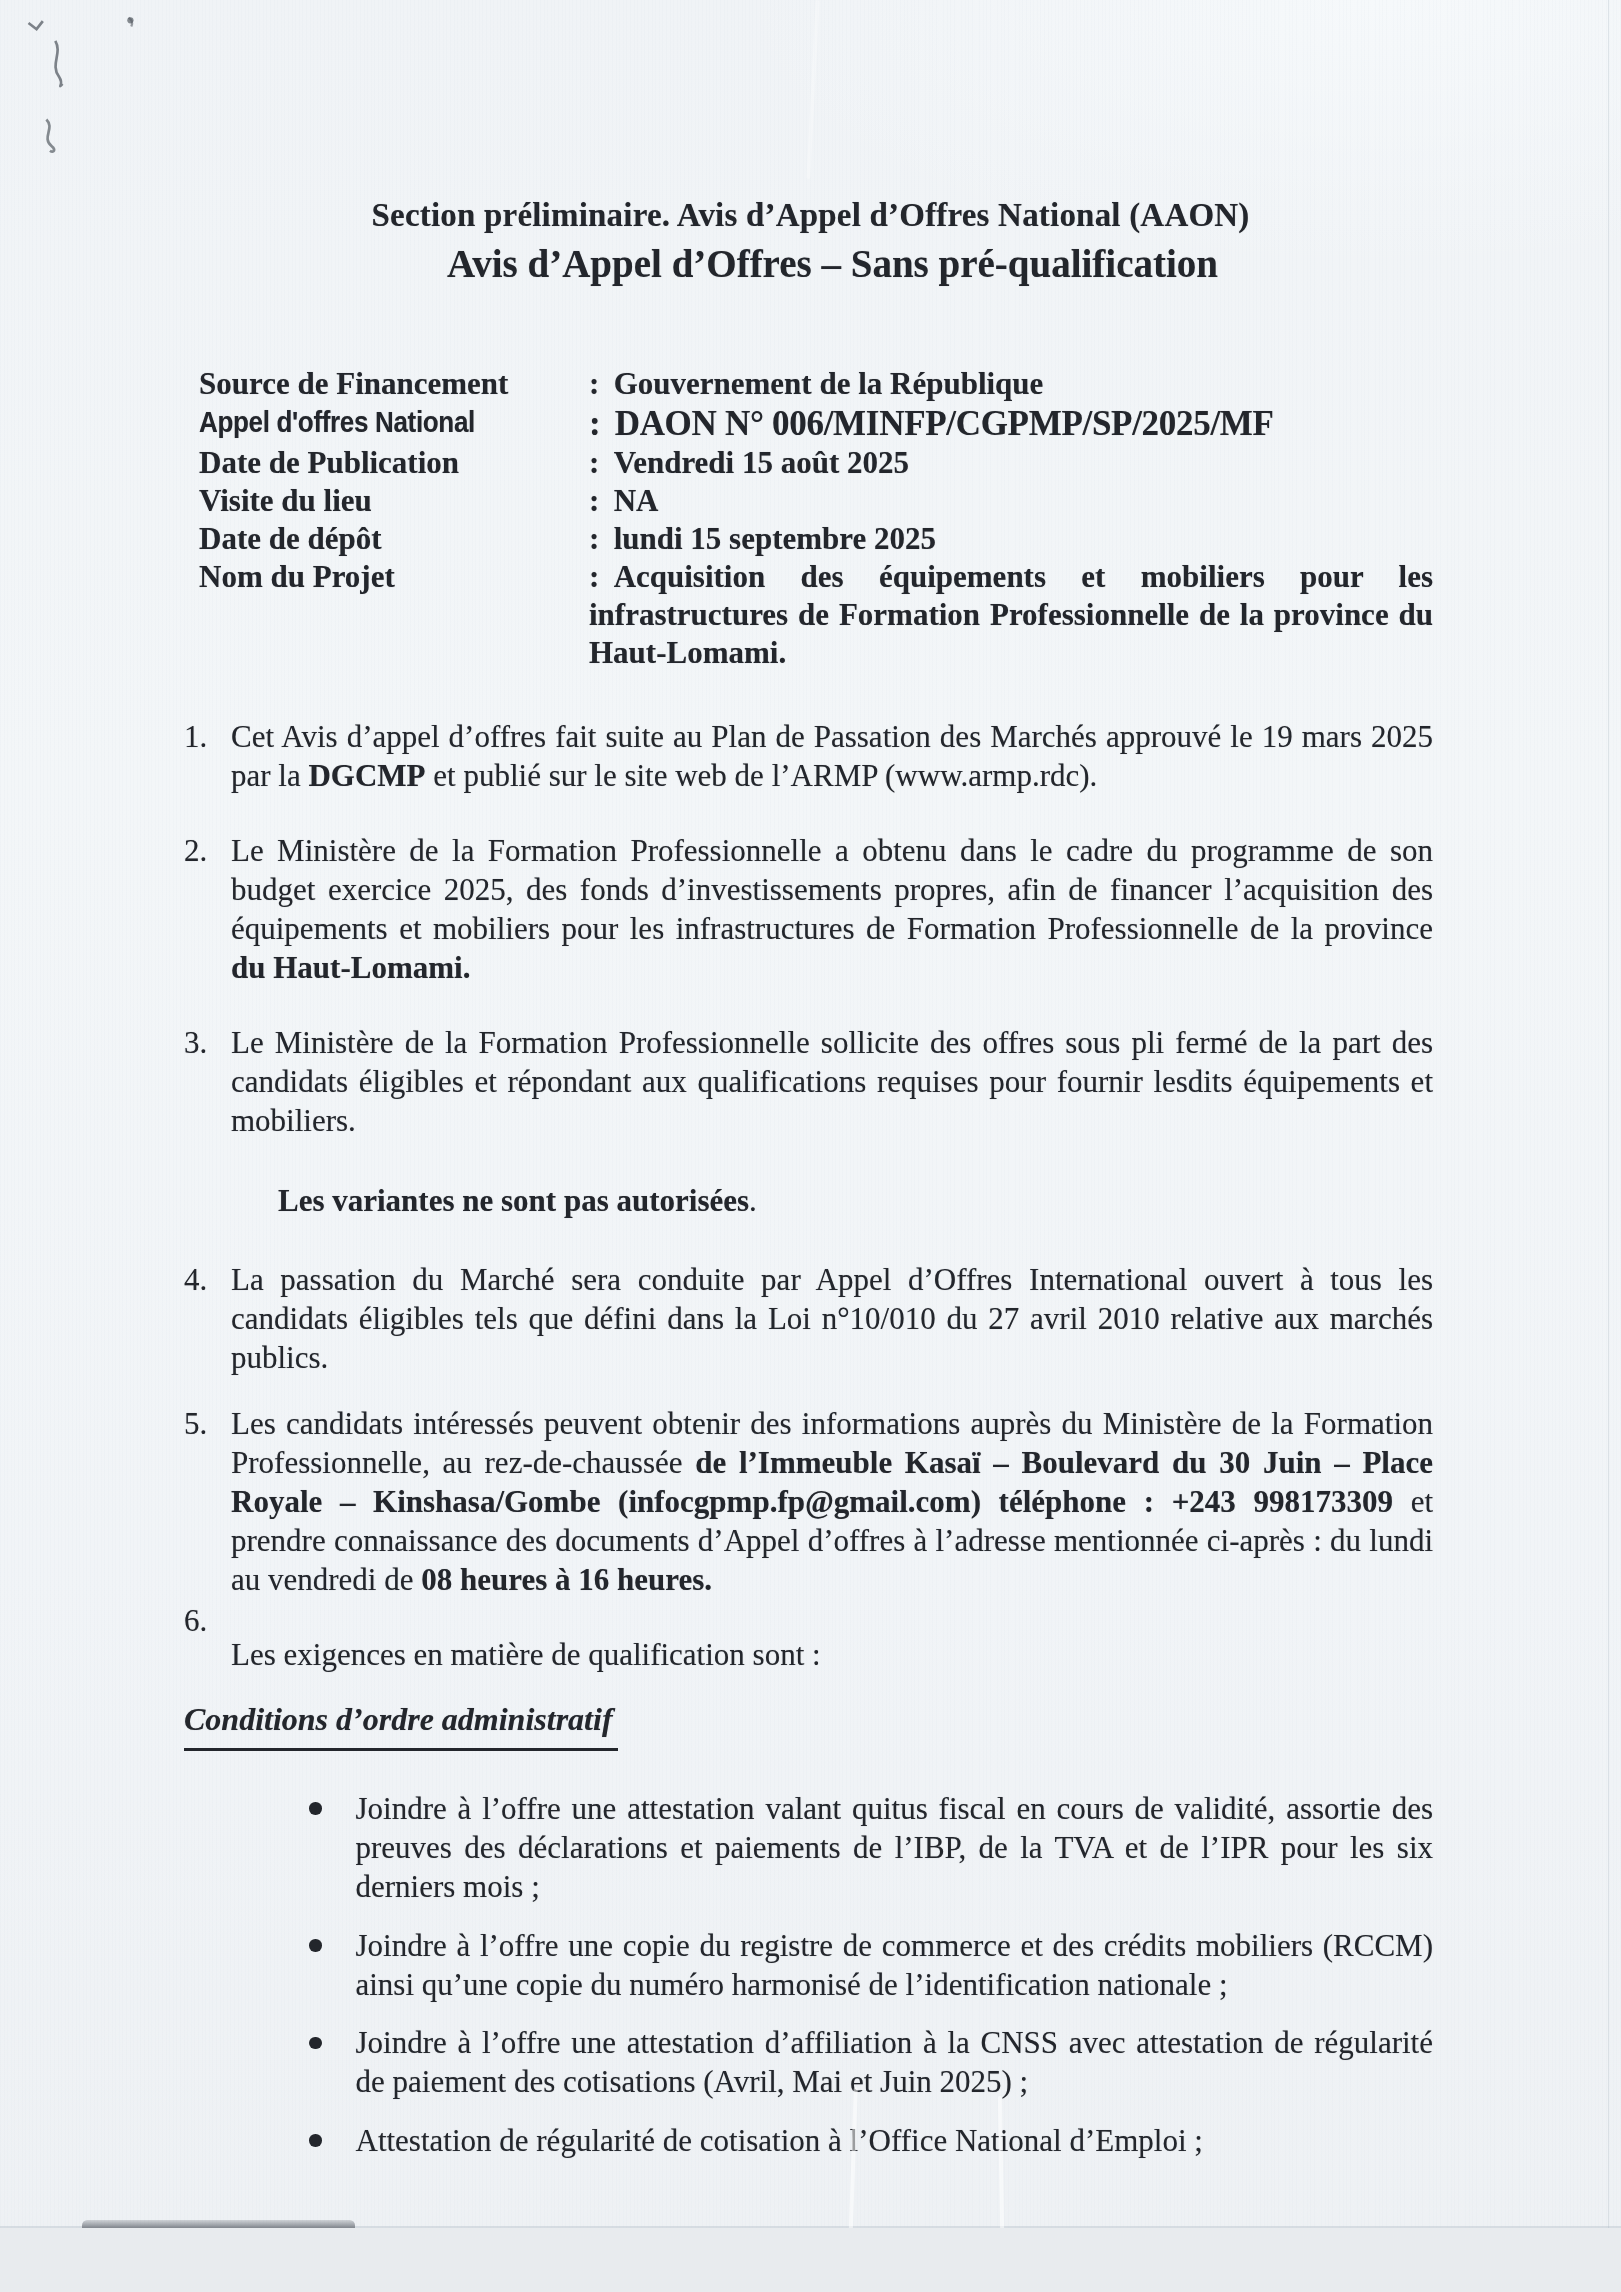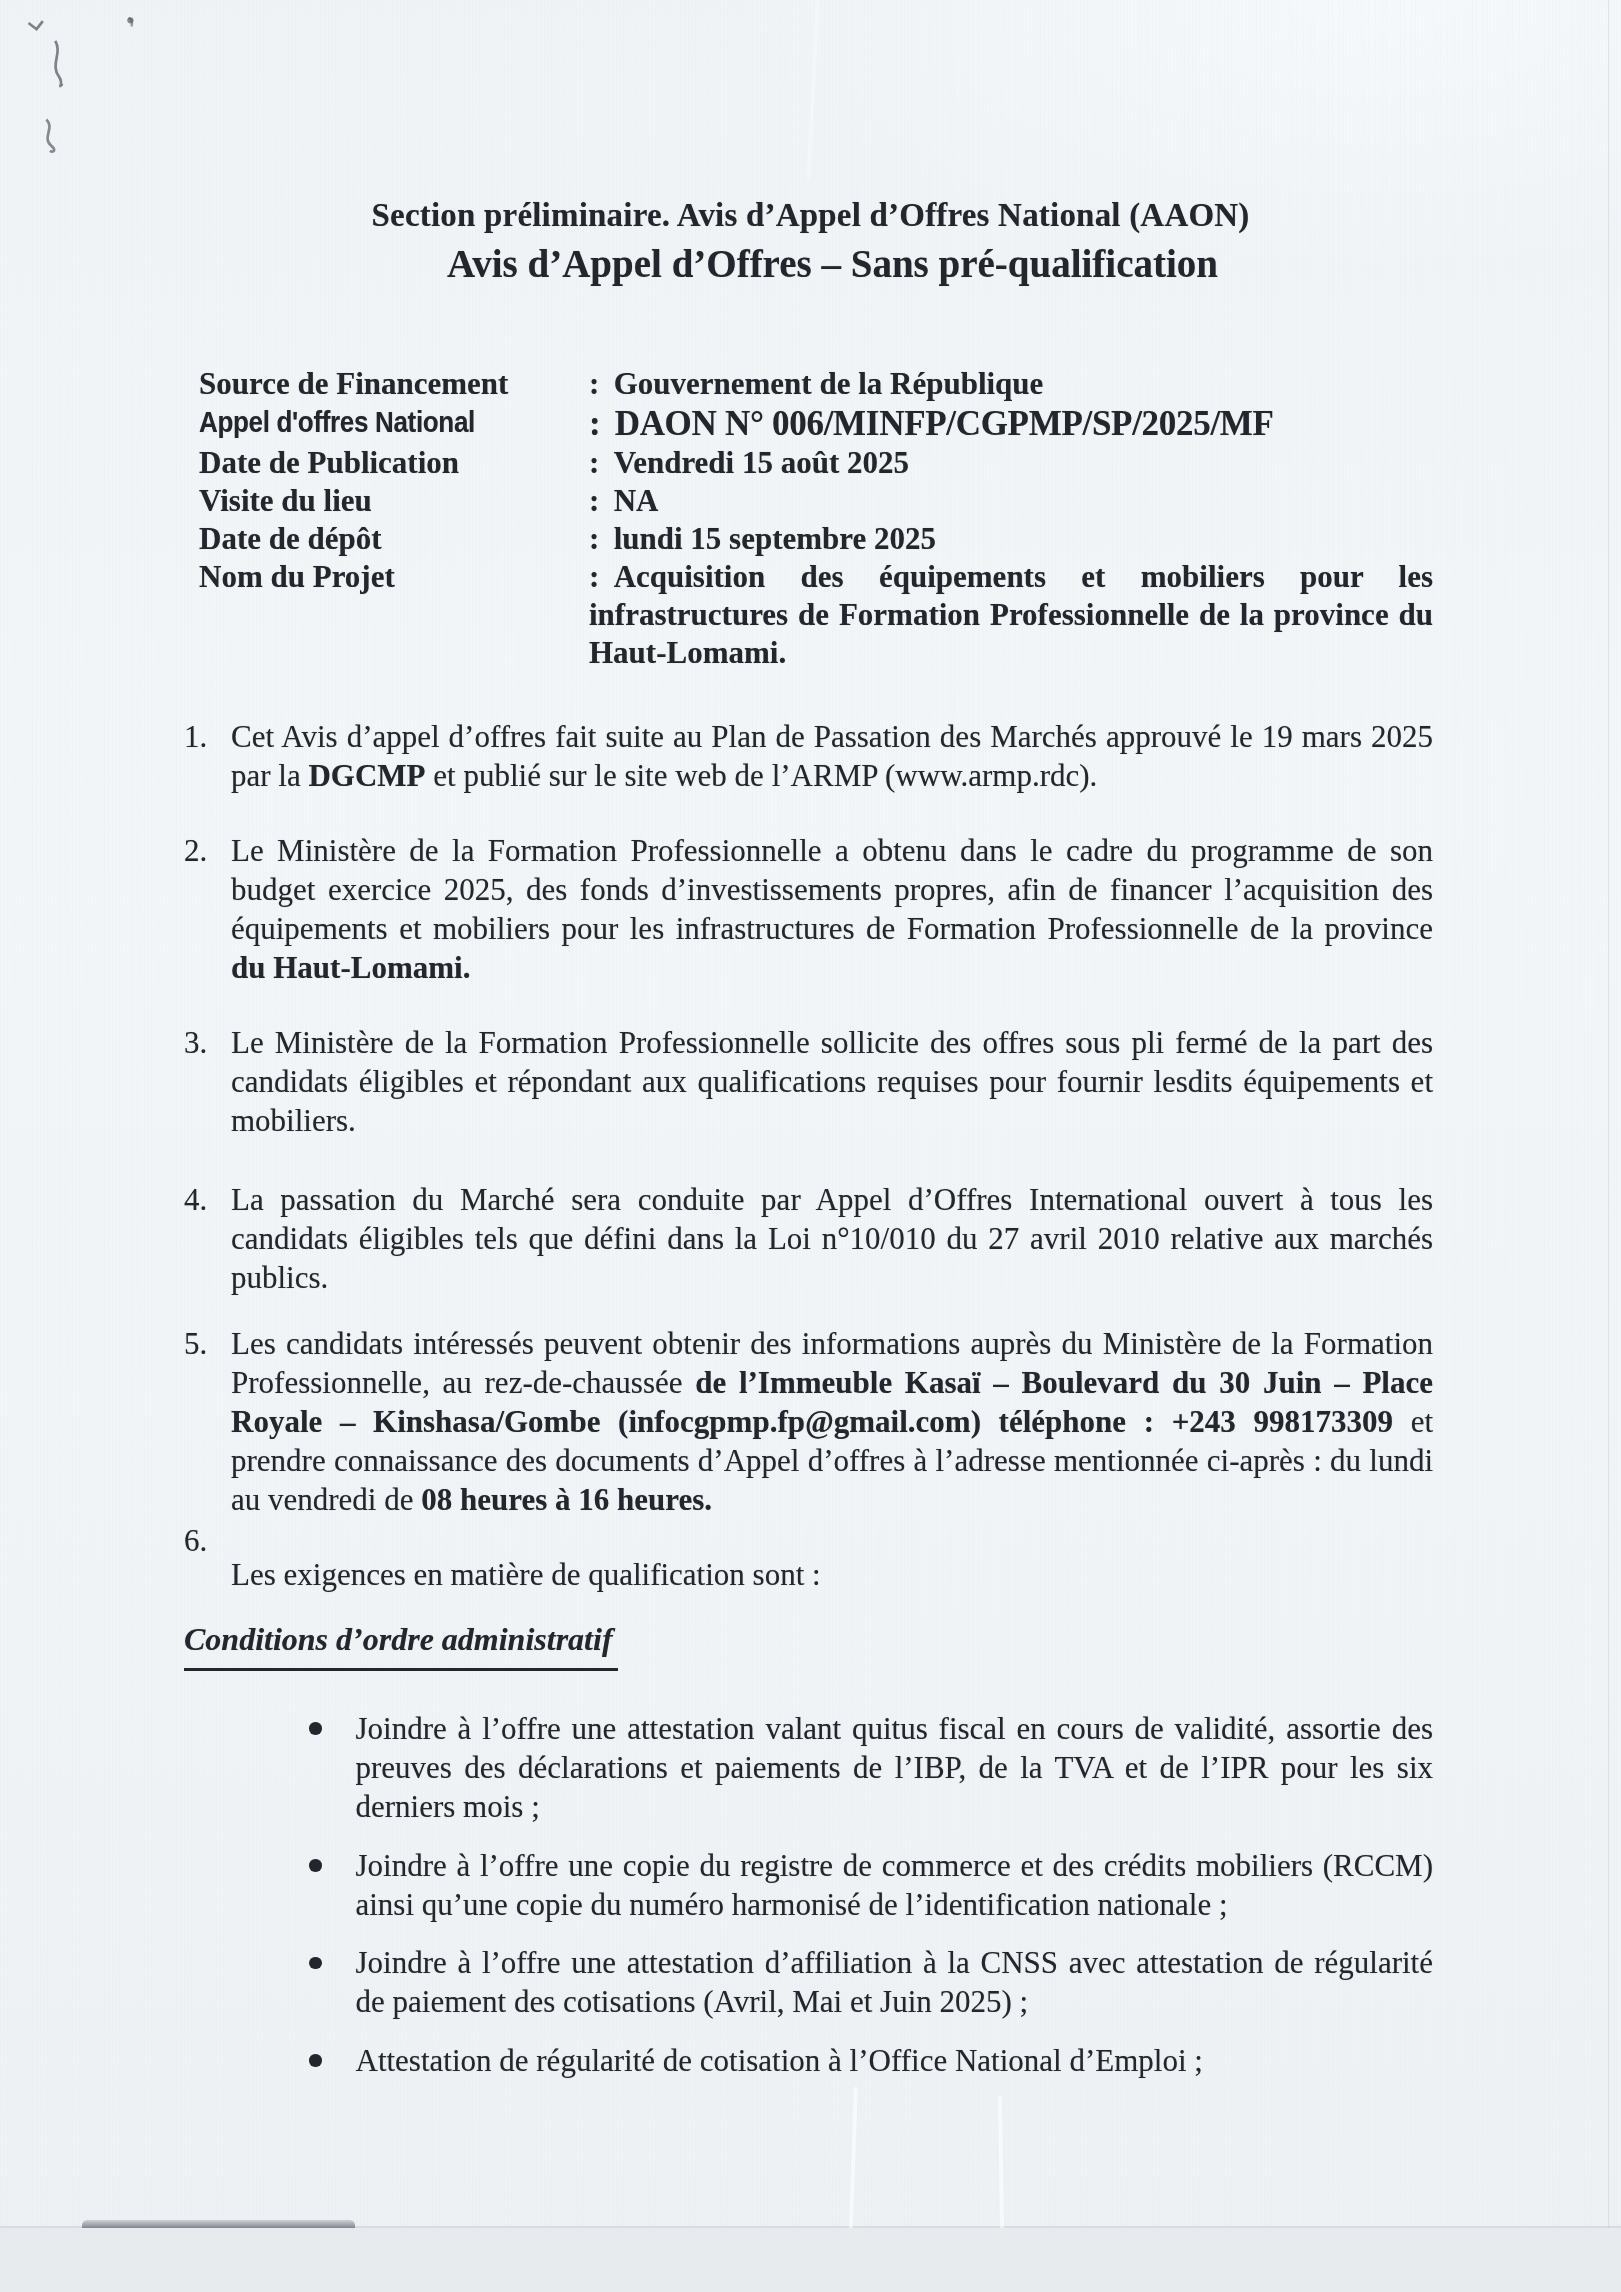--- a/index.html
+++ b/index.html
@@ -117,20 +117,21 @@
   </div>
   <div class="num-item mt-40">
     <span class="num">2.</span>
     <div class="num-body"><span>Le Ministère de la Formation Professionnelle a obtenu dans le cadre du programme de son budget exercice 2025, des fonds d’investissements propres, afin de financer l’acquisition des équipements et mobiliers pour les infrastructures de Formation Professionnelle de la province </span><span class="b">du Haut-Lomami.</span></div>
   </div>
   <div class="num-item mt-40">
     <span class="num">3.</span>
     <div class="num-body"><span>Le Ministère de la Formation Professionnelle sollicite des offres sous pli fermé de la part des candidats éligibles et répondant aux qualifications requises pour fournir lesdits équipements et mobiliers.</span></div>
   </div>
 
+  <div class="note"><span class="b">Les variantes ne sont pas autorisées</span><span>.</span></div>
 
   <div class="num-item mt-45">
     <span class="num">4.</span>
     <div class="num-body"><span>La passation du Marché sera conduite par Appel d’Offres International ouvert à tous les candidats éligibles tels que défini dans la Loi n°10/010 du 27 avril 2010 relative aux marchés publics.</span></div>
   </div>
   <div class="num-item mt-30">
     <span class="num">5.</span>
     <div class="num-body"><span>Les candidats intéressés peuvent obtenir des informations auprès du Ministère de la Formation Professionnelle, au rez-de-chaussée </span><span class="b">de l’Immeuble Kasaï – Boulevard du 30 Juin – Place Royale – Kinshasa/Gombe (infocgpmp.fp@gmail.com) téléphone : +243 998173309</span><span> et prendre connaissance des documents d’Appel d’offres à l’adresse mentionnée ci-après : du lundi au vendredi de </span><span class="b">08 heures à 16 heures.</span></div>
   </div>
   <div class="num-item plain mt-0">

